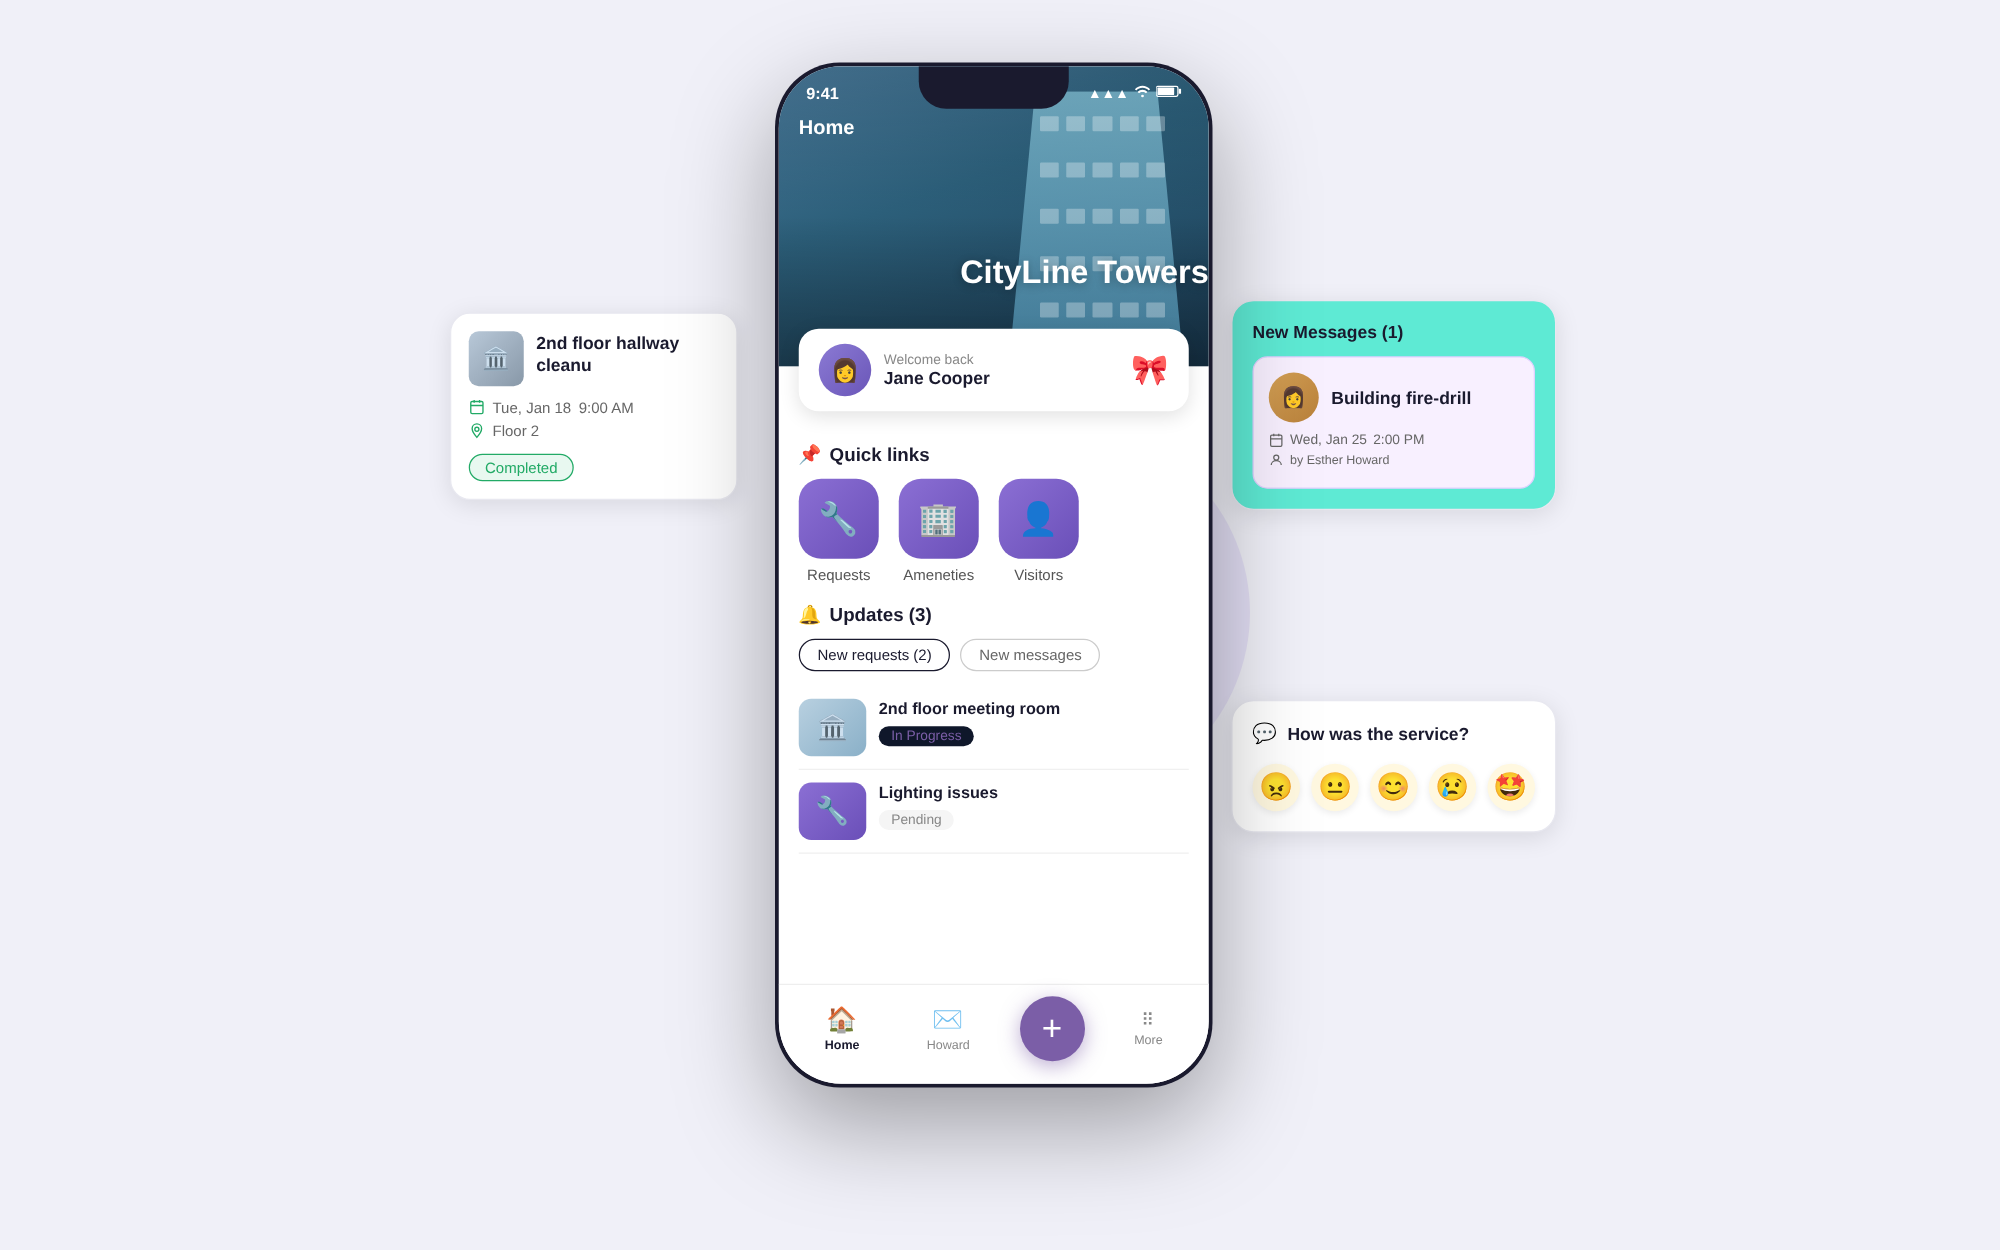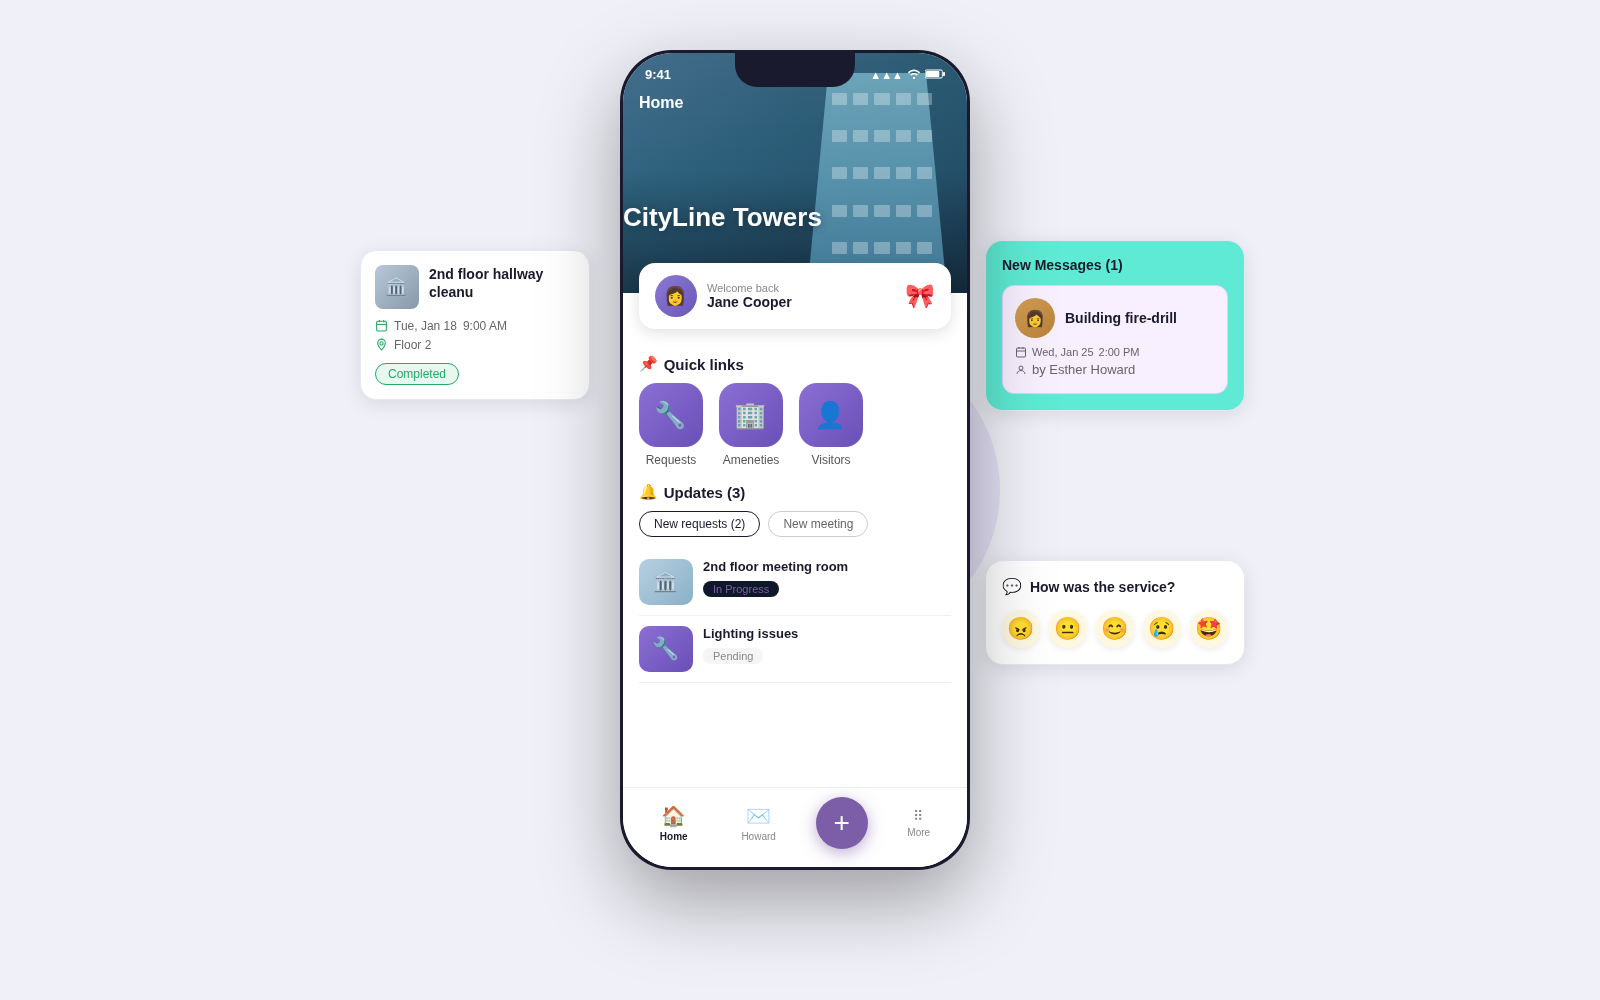--- a/index.html
+++ b/index.html
@@ -207,21 +207,21 @@
     }
     .hero-home-label {
       color: white;
       font-weight: 700;
       font-size: 16px;
     }
     .hero-title {
       color: white;
       font-size: 26px;
       font-weight: 700;
-      text-align: left;
+      text-align: right;
       position: absolute;
       bottom: 60px;
       left: 0;
       right: 0;
       z-index: 5;
       text-shadow: 0 2px 8px rgba(0,0,0,0.3);
     }
     
     .welcome-card {
       background: white;
@@ -485,21 +485,21 @@
     }
     .message-meta-row {
       display: flex;
       align-items: center;
       gap: 5px;
       font-size: 11px;
       color: #666;
       margin-bottom: 4px;
     }
     .message-author {
-      font-size: 13px;
+      font-size: 10px;
       color: #666;
     }
 
     .right-card-rating {
       position: absolute;
       right: 5px;
       top: 520px;
       width: 260px;
       background: white;
       border-radius: 18px;
@@ -662,21 +662,21 @@
             <span class="quick-link-label">Visitors</span>
           </div>
         </div>
 
         <div class="section-title">
           <span>🔔</span>
           <span>Updates (3)</span>
         </div>
         <div class="filter-row">
           <button class="filter-btn">New requests (2)</button>
-          <button class="filter-btn-outline">New meeting</button>
+          <button class="filter-btn-outline">New messages</button>
         </div>
 
         <div class="update-item">
           <div class="update-thumb">🏛️</div>
           <div class="update-info">
             <div class="update-title">2nd floor meeting room</div>
             <span class="status-badge status-inprogress">In Progress</span>
           </div>
         </div>
 

